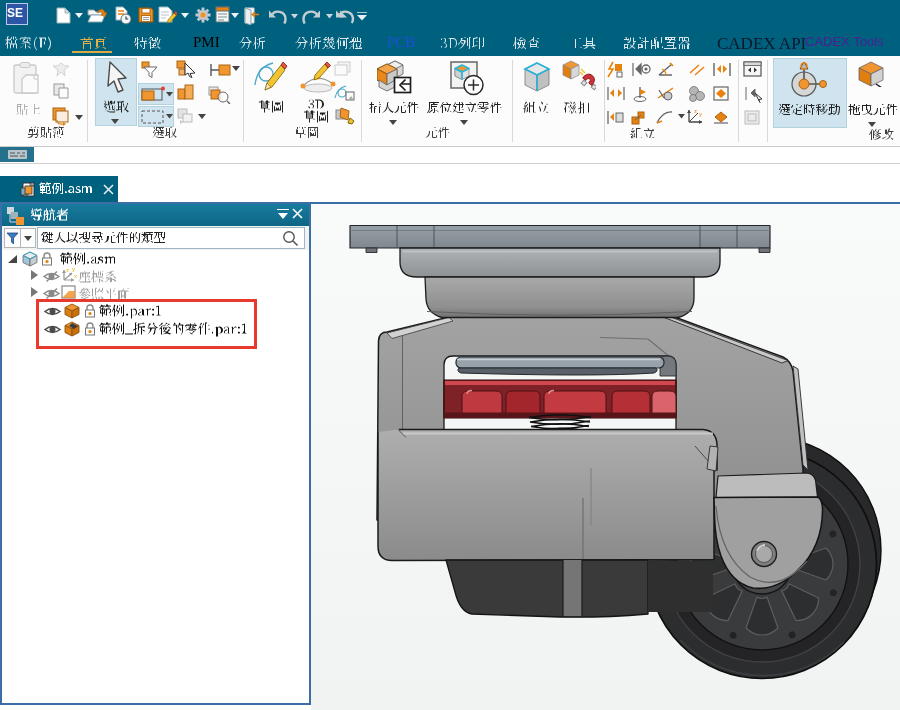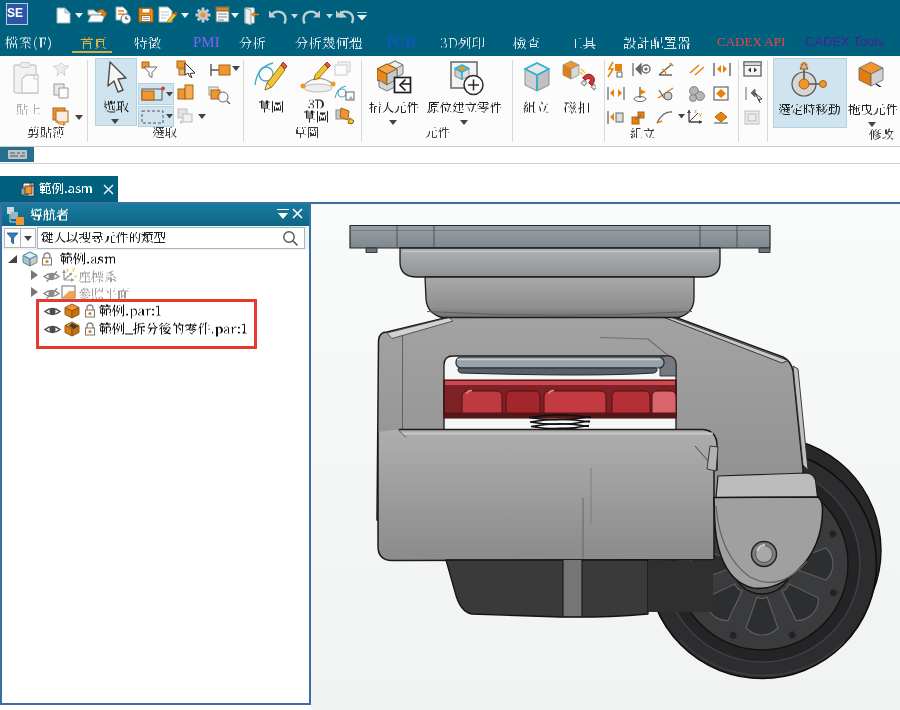--- a/index.html
+++ b/index.html
@@ -92,41 +92,41 @@
 <svg style="position:absolute;left:5px;top:36px;overflow:visible" width="49" height="15">
       <path transform="translate(0,11.4)" fill="#dce6ea" d="M6 -11 6 -11C6 -10 6 -9 6 -9C7 -8 8 -10 6 -11ZM10 -11C10 -10 10 -9 10 -8H9V-10C9 -10 9 -11 9 -11L8 -11V-8H6C6 -9 6 -9 6 -9H5C5 -9 5 -8 5 -8C4 -8 4 -9 4 -9L3 -8H3V-10C4 -10 4 -11 4 -11L2 -11V-8H0L1 -7H2C2 -6 1 -4 0 -2L0 -2C1 -3 2 -4 2 -4V1H2C3 1 3 1 3 1V-6C4 -5 4 -4 4 -4C5 -3 6 -5 3 -6V-7H4C4 -7 4 -7 4 -7C4 -7 5 -7 5 -7C6 -7 6 -8 6 -8H11L11 -7L11 -8L10 -7H7L6 -7V-4H6C6 -4 7 -4 7 -5V-5H10V-4H10C11 -4 11 -5 11 -5V-7C11 -7 12 -7 12 -7L11 -7C12 -7 12 -8 12 -8C12 -8 12 -8 13 -8L12 -9L11 -8H10C10 -9 11 -10 11 -10C12 -10 12 -10 12 -10ZM7 -5V-7H10V-5ZM6 -2H8V-0H6ZM11 -2V-0H9V-2ZM6 -2V-3H8V-2ZM11 -2H9V-3H11ZM5 -4V1H5C6 1 6 1 6 1V0H11V1H11C12 1 12 1 12 1V-3C12 -3 12 -3 12 -4L11 -4L11 -4H6L5 -4ZM19 -2 18 -2C17 -1 16 -0 14 1L14 1C16 0 17 -0 18 -2C19 -1 19 -2 19 -2ZM22 -2 22 -2C23 -1 24 -0 25 1C26 1 26 -1 22 -2ZM25 -8 24 -7H23C23 -8 23 -8 23 -8C24 -8 24 -8 24 -8L22 -8C22 -8 22 -8 22 -7H19L20 -8C20 -8 20 -8 21 -8L19 -9C19 -9 18 -8 18 -7H15L15 -7H18C17 -6 17 -6 17 -6C18 -6 19 -5 20 -5C19 -5 17 -4 15 -4L15 -4C18 -4 20 -4 21 -5C22 -5 23 -4 24 -4C25 -4 26 -5 22 -6C22 -6 23 -6 23 -7H26C26 -7 26 -7 26 -7C26 -8 25 -8 25 -8ZM21 -6C20 -6 19 -6 18 -6C18 -6 19 -7 19 -7H22C22 -6 21 -6 21 -6ZM25 -4 24 -3H21V-4C21 -4 21 -4 21 -4L20 -4V-3H14L15 -3H20V1H20C20 1 21 1 21 1V-3H26C26 -3 26 -3 26 -3C26 -3 25 -4 25 -4ZM16 -10 16 -10C16 -10 15 -9 15 -9C15 -9 14 -8 15 -8C15 -8 15 -8 16 -8C16 -8 16 -8 16 -9H25C24 -9 24 -8 24 -8L24 -8C25 -8 25 -9 26 -9C26 -9 26 -9 26 -9L25 -10L24 -10H21C21 -10 21 -11 19 -11L19 -11C20 -11 20 -10 20 -10L20 -10H16C16 -10 16 -10 16 -10ZM30 -4C30 -6 30 -8 32 -10L32 -11C30 -9 29 -7 29 -4C29 -1 30 1 32 3L32 2C30 0 30 -2 30 -4ZM40 -7H41L41 -10H34V-9L35 -9C35 -8 35 -6 35 -5V-4C35 -3 35 -2 35 -0L34 -0V0H38V-0L37 -0C37 -2 37 -3 37 -5H39L39 -3H40V-6H39L39 -5H37C37 -6 37 -8 37 -9H40ZM45 -4C45 -2 44 0 43 2L43 3C45 1 46 -1 46 -4C46 -7 45 -9 43 -11L43 -10C44 -8 45 -6 45 -4Z"></path>
     </svg>
 <svg style="position:absolute;left:80px;top:35.5px;overflow:visible" width="28" height="16">
       <path transform="translate(0,11.9)" fill="#e3b149" d="M3 -11 3 -11C4 -11 4 -10 4 -9C6 -8 6 -10 3 -11ZM3 -7V1H3C3 1 4 1 4 1V0H10V1H10C10 1 11 1 11 1V-6C11 -6 11 -6 11 -6L10 -7L10 -7H6C7 -7 7 -8 7 -8H13C13 -8 13 -8 13 -9C12 -9 12 -10 12 -10L11 -9H8C9 -9 10 -10 10 -11C10 -11 10 -11 10 -11L9 -11C9 -11 8 -10 8 -9H0L1 -8H6L6 -7H4L3 -7ZM10 -6V-5H4V-6ZM4 -0V-2H10V-0ZM4 -2V-4H10V-2ZM21 -1 21 -1C23 -1 24 0 25 1C26 2 28 -1 21 -1ZM19 -2C18 -1 16 0 14 1L14 1C16 1 18 0 19 -1C20 -1 20 -1 20 -1ZM23 -8V-7H18V-8ZM14 -10 14 -10H20C20 -10 20 -9 19 -9H18L16 -9V-1H17C17 -1 18 -2 18 -2V-2H23V-2H23C24 -2 24 -2 24 -2V-8C24 -8 25 -8 25 -8L24 -9L23 -9H20C20 -9 21 -10 21 -10H26C26 -10 26 -10 26 -10C26 -11 25 -11 25 -11L24 -10ZM18 -6H23V-4H18ZM18 -4H23V-2H18Z"></path>
     </svg>
 <div class="ab" style="left:72px;top:51px;width:40px;height:2px;background:#d8ab45"></div>
 <svg style="position:absolute;left:134px;top:35.5px;overflow:visible" width="28" height="16">
       <path transform="translate(0,11.9)" fill="#dce6ea" d="M6 -4 6 -3C6 -3 7 -2 7 -1C8 -0 9 -2 6 -4ZM12 -5 11 -4H11V-5C11 -5 11 -6 11 -6L10 -6V-4H5L5 -4H10V-0C10 -0 10 0 9 0C9 0 7 -0 7 -0V0C8 0 8 0 9 0C9 1 9 1 9 1C10 1 11 1 11 -0V-4H13C13 -4 13 -4 13 -4C13 -5 12 -5 12 -5ZM12 -10 11 -9H9V-11C10 -11 10 -11 10 -11L8 -11V-9H5L6 -9H8V-7H6L6 -6H12C12 -6 13 -6 13 -7C12 -7 12 -8 12 -8L11 -7H9V-9H13C13 -9 13 -9 13 -9C12 -9 12 -10 12 -10ZM4 -11 3 -11V-8H2C2 -8 2 -9 2 -9C2 -10 3 -10 3 -10L1 -10C1 -8 1 -6 0 -5L1 -5C1 -6 2 -6 2 -8H3V-5C2 -4 1 -4 1 -4L1 -2C2 -3 2 -3 2 -3L3 -4V1H3C4 1 4 1 4 1V-4L6 -6L6 -6L4 -5V-8H6C6 -8 6 -8 6 -8C5 -8 5 -9 5 -9L4 -8H4V-11C4 -11 4 -11 4 -11ZM21 -7 21 -6H18L18 -6H22C22 -6 22 -6 22 -6C22 -6 21 -7 21 -7ZM18 -11 16 -11C16 -10 15 -9 14 -8L14 -8C15 -8 16 -10 17 -10C18 -10 18 -10 18 -11ZM21 -4 21 -3H20V-4C21 -4 21 -4 22 -5C22 -4 22 -4 22 -5L21 -6C20 -5 19 -4 17 -4L18 -4C18 -4 19 -4 19 -4V-3H18L18 -2H19V-1C18 -1 18 -1 17 -1L18 0C18 0 18 0 18 0C20 -0 21 -1 22 -1L22 -1L20 -1V-2H22C22 -2 22 -2 22 -3C22 -3 21 -4 21 -4ZM17 -6 16 -6C17 -7 17 -7 17 -8C18 -8 18 -8 18 -8L18 -8L18 -7L19 -7H21V-7H22C22 -7 22 -7 22 -7V-10C22 -10 22 -10 23 -10L21 -10V-8H20V-11C21 -11 21 -11 21 -11L20 -11V-8H19V-10C19 -10 19 -10 19 -10L18 -10V-8L17 -9C16 -7 15 -5 14 -4L14 -4C15 -4 15 -5 16 -5V1H16C16 1 17 1 17 1V-6C17 -6 17 -6 17 -6ZM25 -11 23 -11C23 -9 22 -7 22 -5L22 -5C22 -6 23 -6 23 -6C23 -5 23 -4 24 -2C23 -1 22 -0 21 1L21 1C22 0 23 -0 24 -1C24 -0 25 0 26 1C26 1 26 0 27 0L27 0C26 -0 25 -1 24 -2C25 -4 26 -6 26 -8H26C26 -8 27 -8 27 -8C26 -9 26 -9 26 -9L25 -8H24C24 -9 24 -10 24 -11C24 -11 25 -11 25 -11ZM24 -3C24 -4 23 -6 23 -7C23 -7 23 -8 24 -8H25C25 -6 24 -4 24 -3Z"></path>
     </svg>
-<div class="ab" style="left:193px;top:34px;color:#8b5cf6;font-family:'Liberation Serif',serif;font-size:15px">PMI</div>
+<div class="ab" style="left:193px;top:34px;color:#000000;font-family:'Liberation Serif',serif;font-size:15px">PMI</div>
 <svg style="position:absolute;left:239px;top:35.5px;overflow:visible" width="28" height="16">
       <path transform="translate(0,11.9)" fill="#dce6ea" d="M6 -10 4 -11C4 -9 2 -6 0 -5L1 -5C3 -6 4 -8 5 -10C6 -10 6 -10 6 -10ZM8 -11H7L7 -10H8C9 -8 10 -6 12 -5C12 -6 13 -6 13 -6L13 -6C11 -7 9 -9 9 -10C9 -10 10 -10 10 -10L8 -11ZM6 -6H3L3 -5H5C5 -4 4 -1 1 1L1 1C5 -1 6 -3 6 -5H10C9 -3 9 -1 9 -0C8 -0 8 -0 8 -0C8 -0 7 -0 6 -0V-0C7 -0 7 0 8 0C8 0 8 1 8 1C8 1 9 1 9 0C10 -0 10 -2 11 -5C11 -5 11 -5 11 -6L10 -6L9 -6ZM16 -11V-8H14L14 -8H16C16 -6 15 -4 14 -2L14 -2C15 -3 16 -4 16 -5V1H16C17 1 17 1 17 1V-6C18 -6 18 -5 18 -4C19 -3 20 -5 17 -6V-8H19C19 -8 20 -8 20 -8C19 -8 18 -9 18 -9L18 -8H17V-11C18 -11 18 -11 18 -11ZM25 -11C24 -11 22 -10 21 -10L20 -10V-6C20 -4 20 -1 18 1L18 1C21 -1 21 -4 21 -6V-6H23V1H24C24 1 24 1 24 1V-6H26C26 -6 26 -6 26 -6C26 -7 25 -8 25 -8L25 -7H21V-9C22 -10 24 -10 25 -10C26 -10 26 -10 26 -10Z"></path>
     </svg>
 <svg style="position:absolute;left:295px;top:35.5px;overflow:visible" width="68" height="16">
       <path transform="translate(0,11.9)" fill="#dce6ea" d="M6 -10 4 -11C4 -9 2 -6 0 -5L1 -5C3 -6 4 -8 5 -10C6 -10 6 -10 6 -10ZM8 -11H7L7 -10H8C9 -8 10 -6 12 -5C12 -6 13 -6 13 -6L13 -6C11 -7 9 -9 9 -10C9 -10 10 -10 10 -10L8 -11ZM6 -6H3L3 -5H5C5 -4 4 -1 1 1L1 1C5 -1 6 -3 6 -5H10C9 -3 9 -1 9 -0C8 -0 8 -0 8 -0C8 -0 7 -0 6 -0V-0C7 -0 7 0 8 0C8 0 8 1 8 1C8 1 9 1 9 0C10 -0 10 -2 11 -5C11 -5 11 -5 11 -6L10 -6L9 -6ZM16 -11V-8H14L14 -8H16C16 -6 15 -4 14 -2L14 -2C15 -3 16 -4 16 -5V1H16C17 1 17 1 17 1V-6C18 -6 18 -5 18 -4C19 -3 20 -5 17 -6V-8H19C19 -8 20 -8 20 -8C19 -8 18 -9 18 -9L18 -8H17V-11C18 -11 18 -11 18 -11ZM25 -11C24 -11 22 -10 21 -10L20 -10V-6C20 -4 20 -1 18 1L18 1C21 -1 21 -4 21 -6V-6H23V1H24C24 1 24 1 24 1V-6H26C26 -6 26 -6 26 -6C26 -7 25 -8 25 -8L25 -7H21V-9C22 -10 24 -10 25 -10C26 -10 26 -10 26 -10ZM36 -6 36 -5C36 -5 37 -5 37 -4C38 -4 38 -5 36 -6ZM38 -8 38 -8C38 -7 38 -7 38 -6L36 -6C37 -7 38 -8 39 -9C39 -9 39 -9 39 -9L38 -10C38 -10 38 -9 37 -9L35 -8C36 -9 37 -10 38 -10C38 -10 38 -10 38 -11L37 -11C36 -11 36 -9 35 -9C35 -9 34 -8 34 -8L35 -7C35 -8 35 -8 35 -8L37 -8C36 -7 36 -7 35 -6C35 -6 35 -6 35 -6L35 -5C35 -5 35 -5 35 -5C37 -6 38 -6 38 -6C38 -6 39 -6 39 -5C39 -5 40 -6 38 -8ZM32 -7 32 -7C32 -7 32 -7 32 -6L29 -6C30 -7 32 -8 33 -9C33 -9 33 -9 33 -9L32 -10C32 -9 32 -9 31 -9L29 -9C30 -9 31 -10 31 -10C32 -10 32 -11 32 -11L31 -11C30 -11 29 -9 29 -9C28 -9 28 -9 28 -9L29 -8C29 -8 29 -8 29 -8C30 -8 30 -8 31 -8C30 -8 29 -7 29 -6C28 -6 28 -6 28 -6L29 -5C29 -5 29 -5 29 -5C30 -6 31 -6 32 -6C32 -6 32 -5 32 -5C33 -4 34 -6 32 -7ZM38 -5 38 -4H35C34 -6 34 -8 34 -11C34 -11 35 -11 35 -11L33 -11C33 -9 33 -6 34 -4H28L28 -4H30C30 -2 30 -1 27 1L28 1C30 0 30 -1 31 -2C31 -2 32 -1 32 -1C33 -0 34 -2 31 -3C31 -3 31 -4 31 -4H34C34 -3 35 -2 35 -1C34 -0 33 0 31 1L31 1C33 1 34 0 36 -1C36 -0 37 0 38 1C39 1 40 1 40 1C40 1 40 0 39 -0L40 -2L39 -2C39 -2 39 -1 39 -0C39 -0 38 -0 38 -0C38 -1 37 -1 37 -1C37 -2 38 -2 38 -3C38 -3 39 -3 39 -3L37 -4C37 -3 37 -2 36 -2C36 -2 35 -3 35 -4H39C40 -4 40 -4 40 -4C39 -4 38 -5 38 -5ZM45 -10 45 -9H51V-0C51 -0 51 -0 51 -0C50 -0 49 -0 49 -0V-0C50 0 50 0 50 0C50 0 50 1 50 1C52 1 52 0 52 -0V-9H53C54 -9 54 -10 54 -10C53 -10 52 -11 52 -11L52 -10ZM45 -7V-2H46C46 -2 46 -2 46 -2V-3H48V-2H49C49 -2 49 -2 50 -2V-7C50 -7 50 -7 50 -7L49 -8L48 -7H46L45 -8ZM46 -3V-7H48V-3ZM44 -11C43 -9 42 -6 41 -4L41 -4C42 -5 42 -6 43 -6V1H43C43 1 44 1 44 1V-7C44 -7 44 -7 44 -7L44 -8C44 -9 44 -10 45 -11C45 -11 45 -11 45 -11ZM65 -2 64 -2C64 -1 64 -0 64 0H62C63 -0 63 -1 62 -2C62 -2 62 -2 62 -2V-2H65ZM66 -1 65 0H64C64 -0 65 -1 65 -1C65 -1 66 -1 66 -1L65 -2C65 -2 66 -2 66 -2V-4C66 -4 66 -4 66 -4L65 -5L65 -4H62L61 -5V-1H61C61 -1 61 -1 61 -1C62 -1 62 -0 62 0C62 0 62 0 62 0H60L60 1H67C67 1 67 0 67 0C67 -0 66 -1 66 -1ZM62 -2V-4H65V-2ZM56 -11V-7H56C55 -7 55 -7 55 -7H55C55 -7 55 -6 55 -6C54 -6 54 -6 54 -5C55 -5 55 -5 55 -5C56 -6 56 -6 56 -6H59L59 -6L59 -6L58 -5H57L56 -6V-3C56 -2 56 -0 54 1L55 1C56 0 56 -1 56 -2L57 -1C57 -1 57 -1 57 -1L58 -2V-0C58 -0 58 0 58 0C58 0 57 -0 57 -0V0C57 0 58 0 58 0C58 1 58 1 58 1C59 1 59 1 59 -0V-5C60 -5 60 -5 60 -5L59 -6L59 -6C60 -6 60 -6 60 -6C60 -6 60 -6 60 -6V-6H61C61 -6 61 -6 61 -6V-6H65V-6H65L66 -6L65 -5H60L60 -5H67C67 -5 67 -5 67 -5C67 -6 66 -6 66 -6C66 -6 66 -6 66 -6V-10C66 -10 67 -10 67 -10L66 -10L65 -10H64V-11C65 -11 65 -11 65 -11L64 -11V-10H63V-11C63 -11 63 -11 63 -11L62 -11V-10H62L60 -10V-7L60 -7L59 -7V-10C60 -10 60 -10 60 -10L59 -11L58 -10H57ZM64 -7H63V-8H64ZM64 -7V-8H65V-7ZM64 -10V-8H63V-10ZM64 -10H65V-8H64ZM62 -7H61V-8H62ZM62 -10V-8H61V-10ZM56 -5H58V-3C58 -2 57 -2 56 -2C56 -2 56 -3 56 -3V-4C57 -4 58 -3 58 -3C59 -3 59 -4 56 -4ZM57 -9V-7H56V-10H58V-9H58ZM58 -7V-8H58V-7Z"></path>
     </svg>
 <div class="ab" style="left:387px;top:34px;color:#1d4ed8;font-family:'Liberation Serif',serif;font-size:15px">PCB</div>
 <svg style="position:absolute;left:440px;top:35.5px;overflow:visible" width="46" height="16">
       <path transform="translate(0,11.9)" fill="#dce6ea" d="M4 0C6 0 7 -1 7 -2C7 -4 6 -5 4 -5C6 -6 6 -6 6 -8C6 -9 6 -10 4 -10C2 -10 1 -10 1 -8C1 -8 1 -8 2 -8C2 -8 2 -8 2 -8L2 -10C3 -10 3 -10 3 -10C4 -10 5 -9 5 -8C5 -6 4 -5 3 -5H2V-5H3C5 -5 6 -4 6 -3C6 -1 5 -0 3 -0C3 -0 2 -0 2 -0L2 -2C2 -2 2 -2 1 -2C1 -2 1 -2 1 -2C1 -0 2 0 4 0ZM8 -10 10 -9C10 -8 10 -7 10 -5V-5C10 -3 10 -2 10 -0L8 -0V0H12C15 0 17 -2 17 -5C17 -8 16 -10 12 -10H8ZM11 -0C11 -2 11 -3 11 -5V-5C11 -7 11 -8 11 -9H12C15 -9 16 -8 16 -5C16 -2 15 -0 12 -0ZM27 -10V-2H27C27 -2 28 -2 28 -2V-10C28 -10 28 -10 28 -10ZM29 -11V-0C29 -0 29 -0 29 -0C29 -0 27 -0 27 -0V-0C28 0 28 0 28 0C29 0 29 1 29 1C30 1 30 0 30 -0V-10C31 -11 31 -11 31 -11ZM19 -10 19 -10H21C21 -8 20 -5 18 -4L19 -3C19 -4 20 -5 21 -6C21 -5 22 -4 22 -4C23 -3 24 -5 21 -6C21 -6 21 -7 22 -7H24C24 -4 22 -1 19 1L19 1C23 -0 25 -4 26 -7C26 -7 26 -7 26 -7L25 -8L24 -8H22C22 -8 22 -9 23 -10H26C26 -10 26 -10 26 -10C26 -10 25 -11 25 -11L24 -10ZM37 -7 36 -6H34V-9C35 -9 37 -10 38 -10C38 -10 38 -10 38 -10L37 -11C36 -11 35 -10 34 -10L33 -10V-2L32 -2L33 -0C33 -1 33 -1 33 -1C35 -2 37 -2 38 -3L38 -3C37 -3 35 -3 34 -2V-6H38C38 -6 38 -6 38 -6C38 -6 37 -7 37 -7ZM39 -11V1H39C40 1 40 1 40 1V-10H43V-3C43 -2 43 -2 42 -2C42 -2 41 -2 41 -2V-2C42 -2 42 -2 42 -2C42 -2 42 -1 42 -1C44 -1 44 -2 44 -2V-9C44 -9 44 -10 44 -10L43 -11L43 -10H40Z"></path>
     </svg>
 <svg style="position:absolute;left:513px;top:35.5px;overflow:visible" width="28" height="16">
       <path transform="translate(0,11.9)" fill="#dce6ea" d="M6 -8 6 -7H10C11 -7 11 -7 11 -7C10 -8 10 -8 10 -8L9 -8ZM9 -11C10 -9 11 -8 12 -7C12 -7 13 -8 13 -8L13 -8C12 -8 10 -10 9 -11C9 -11 9 -11 9 -11L8 -11C7 -10 6 -8 4 -7L4 -7C6 -8 8 -9 9 -11ZM2 -11V-8H0L1 -8H2C2 -6 1 -4 0 -2L1 -2C1 -3 2 -4 2 -5V1H2C3 1 3 1 3 1V-6C4 -5 4 -5 4 -4C5 -3 6 -5 3 -6V-8H5C5 -8 5 -8 5 -8C5 -8 4 -9 4 -9L4 -8H3V-11C4 -11 4 -11 4 -11ZM5 -6V-3H5C6 -3 6 -3 6 -3V-3H7V-3H8C8 -3 8 -3 8 -3V-6C8 -6 9 -6 9 -6L8 -7L7 -6H6L5 -6ZM6 -4V-6H7V-4ZM9 -6V-3H9C10 -3 10 -3 10 -3V-3H11V-3H12C12 -3 12 -3 12 -3V-6C12 -6 13 -6 13 -6L12 -7L11 -6H10L9 -6ZM10 -4V-6H11V-4ZM6 -3C6 -2 5 -0 4 1L4 1C5 1 6 -0 7 -1C7 -1 7 -0 8 0C8 1 9 -1 7 -1C7 -2 7 -2 7 -2C8 -2 8 -2 8 -2ZM10 -3C10 -2 9 0 8 1L8 1C9 1 10 -0 10 -1C11 -0 12 0 12 1C13 2 14 -0 11 -1C11 -2 11 -2 11 -2C12 -2 12 -2 12 -2ZM25 -1 24 0H14L14 0H26C26 0 26 0 26 0C26 -0 25 -1 25 -1ZM25 -10 24 -9H21V-11C21 -11 21 -11 21 -11L20 -11V-9H14L15 -9H19C18 -8 16 -6 14 -5L14 -5C16 -6 18 -7 20 -8V-6H20C20 -6 21 -6 21 -6V-8C22 -8 24 -6 25 -5C26 -5 26 -8 21 -8V-9H26C26 -9 26 -9 26 -9C26 -10 25 -10 25 -10ZM23 -5V-4H18V-5ZM18 -1V-1H23V-1H23C23 -1 24 -1 24 -1V-5C24 -5 24 -5 24 -5L23 -6L23 -5H18L17 -6V-0H17C17 -0 18 -1 18 -1ZM18 -2V-3H23V-2Z"></path>
     </svg>
 <svg style="position:absolute;left:569px;top:35.5px;overflow:visible" width="28" height="16">
       <path transform="translate(0,11.9)" fill="#dce6ea" d="M0 -0 1 -0H13C13 -0 13 -0 13 -0C12 -1 12 -1 12 -1L11 -0H7V-9H12C12 -9 12 -9 12 -9C12 -10 11 -10 11 -10L10 -9H1L2 -9H6V-0ZM21 -2 21 -2C23 -1 24 0 25 1C26 2 28 -1 21 -2ZM18 -2C17 -1 16 0 14 1L14 1C16 1 18 -0 19 -1C19 -1 20 -1 20 -1ZM18 -8H23V-7H18ZM18 -8V-10H23V-8ZM17 -10V-3H14L14 -2H26C26 -2 26 -2 27 -2C26 -3 25 -4 25 -4L24 -3H24V-10C24 -10 24 -10 24 -10L23 -11L23 -10H18L17 -11ZM18 -6H23V-5H18ZM18 -4H23V-3H18Z"></path>
     </svg>
 <svg style="position:absolute;left:623px;top:35.5px;overflow:visible" width="68" height="16">
       <path transform="translate(0,11.9)" fill="#dce6ea" d="M2 -11 2 -11C2 -11 3 -10 3 -9C4 -9 5 -11 2 -11ZM5 -10 5 -9H1L1 -8H6C6 -8 6 -9 6 -9C6 -9 5 -10 5 -10ZM5 -6 4 -5H1L1 -5H5C6 -5 6 -5 6 -5C5 -6 5 -6 5 -6ZM5 -8 4 -7H1L1 -7H5C6 -7 6 -7 6 -7C5 -7 5 -8 5 -8ZM7 -11V-9C7 -8 7 -7 5 -6L6 -5C8 -6 8 -8 8 -9V-10H10V-7C10 -6 10 -6 11 -6H11C13 -6 13 -6 13 -7C13 -7 13 -7 12 -7L12 -7H12C12 -7 12 -7 12 -7C12 -7 12 -7 12 -7C12 -7 12 -7 11 -7H11C11 -7 11 -7 11 -7V-10C11 -10 11 -10 11 -10L10 -11L10 -10H8L7 -11ZM8 -1C7 -0 6 0 4 1L5 1C6 1 8 -0 9 -1C10 -0 11 0 12 1C12 0 12 0 13 0L13 -0C12 -0 10 -1 10 -2C10 -2 11 -3 12 -5C12 -5 12 -5 12 -5L11 -6L10 -5H6L6 -5H7C7 -3 8 -2 8 -1ZM9 -2C8 -3 7 -4 7 -5H10C10 -4 10 -3 9 -2ZM4 -1H2V-3H4ZM2 1V-0H4V1H4C5 1 5 0 5 0V-3C6 -3 6 -3 6 -3L5 -4L4 -4H2L1 -4V1H1C2 1 2 1 2 1ZM16 -11 16 -11C16 -11 17 -10 17 -9C18 -8 19 -11 16 -11ZM20 -10 19 -9H14L14 -9H20C20 -9 21 -9 21 -9C20 -9 20 -10 20 -10ZM19 -6 18 -5H15L15 -5H20C20 -5 20 -5 20 -5C20 -6 19 -6 19 -6ZM19 -8 18 -7H15L15 -7H20C20 -7 20 -7 20 -7C20 -7 19 -8 19 -8ZM24 -11 22 -11V-7H20L20 -6H22V1H22C23 1 23 1 23 1V-6H26C26 -6 26 -6 26 -6C26 -7 25 -7 25 -7L24 -7H23V-11C24 -11 24 -11 24 -11ZM18 -1H16V-3H18ZM16 1V-0H18V0H19C19 0 19 0 20 0V-3C20 -3 20 -3 20 -3L19 -4L18 -4H16L15 -4V1H15C15 1 16 1 16 1ZM32 -3 31 -3H29L29 -2H32C32 -2 32 -2 32 -2C32 -3 32 -3 32 -3ZM30 -8V-10H31V-8ZM33 -11 32 -10H28L28 -10H30V-8H29L28 -8V1H28C29 1 29 1 29 1V-0H32V1H33C33 1 33 0 33 0V-8C34 -8 34 -8 34 -8L33 -9L32 -8H32V-10H34C34 -10 34 -10 34 -10C34 -11 33 -11 33 -11ZM30 -7V-8H31V-5C31 -4 31 -4 32 -4H32C32 -4 32 -4 32 -4V-0H29V-8H30V-7C30 -6 30 -5 29 -4L29 -4C30 -4 30 -6 30 -7ZM32 -8H32V-5L32 -5C32 -5 32 -5 32 -5C32 -5 32 -5 32 -5H32C32 -5 32 -5 32 -5ZM34 -7V-1C34 0 35 0 36 0H37C40 0 40 0 40 -0C40 -0 40 -0 40 -1L40 -2H40C39 -2 39 -1 39 -1C39 -0 39 -0 39 -0C38 -0 38 -0 37 -0H36C36 -0 36 -1 36 -1V-6H38V-5H38C39 -5 39 -5 39 -5V-10C39 -10 40 -10 40 -10L38 -11L38 -10H34L34 -10H38V-6H36L34 -7ZM44 -8V-8H51V-8H51C52 -8 52 -8 52 -8L51 -7H48L48 -8C48 -8 48 -8 48 -8L47 -8L46 -7H41L41 -7H46L46 -6H45L44 -6V0H41L41 1H53C53 1 54 0 54 0C53 -0 52 -1 52 -1L52 0H51V-5C52 -5 52 -5 52 -6L50 -6L50 -6H47L47 -7H53C53 -7 53 -7 53 -7C53 -7 52 -8 52 -8C52 -8 52 -8 52 -8V-10C52 -10 53 -10 53 -10L52 -11L51 -11H44L42 -11V-8H43C43 -8 44 -8 44 -8ZM44 0V-1H50V0ZM44 -1V-2H50V-1ZM44 -3V-4H50V-3ZM44 -4V-5H50V-4ZM48 -10V-9H46V-10ZM49 -10H51V-9H49ZM45 -10V-9H44V-10ZM57 -7V-8H59V-7H59C59 -7 60 -7 60 -7C60 -7 59 -6 59 -6H55L55 -6H59C58 -4 56 -3 54 -3L55 -3C55 -3 56 -3 56 -3V1H56C56 1 57 1 57 1V0H59V1H59C60 1 60 1 60 0V-3C60 -3 60 -3 61 -3L59 -4L59 -3H57L57 -3C58 -4 59 -5 60 -6H62C64 -5 65 -4 66 -3C67 -3 68 -4 63 -6H66C67 -6 67 -6 67 -6C66 -6 66 -7 66 -7L65 -6H60C61 -6 61 -6 61 -7C61 -7 61 -7 62 -7L60 -8V-10C60 -10 60 -10 61 -10L60 -11L59 -11H57L56 -11V-7H56C56 -7 57 -7 57 -7ZM62 -8 62 -7V-8H65V-7H65C65 -7 66 -7 66 -7V-10C66 -10 66 -10 66 -10L65 -11L64 -11H62L61 -11V-7H62C62 -7 62 -7 62 -7C63 -7 64 -6 64 -6C65 -6 65 -7 62 -8ZM62 1V0H64V1H65C65 1 66 1 66 1V-3C66 -3 66 -3 66 -3L65 -4L64 -3H62L61 -4V1H62C62 1 62 1 62 1ZM64 -3V-0H62V-3ZM59 -3V-0H57V-3ZM65 -10V-8H62V-10ZM59 -10V-8H57V-10Z"></path>
     </svg>
-<div class="ab" style="left:717px;top:34px;color:#ef4444;font-family:'Liberation Serif',serif;font-size:13px">CADEX API</div>
+<div class="ab" style="left:717px;top:34px;color:#0f172a;font-family:'Liberation Serif',serif;font-size:17px">CADEX API</div>
 <div class="ab" style="left:805px;top:34px;color:#4c1d95;font-family:Liberation Sans, sans-serif;font-size:13px">CADEX Tools</div>
 <div class="ab" style="left:0;top:56px;width:900px;height:90px;background:#fcfcfc;border-bottom:1px solid #cdcdcd"></div>
 <div class="sep" style="left:87px"></div>
 <div class="sep" style="left:243px"></div>
 <div class="sep" style="left:361px"></div>
 <div class="sep" style="left:512px"></div>
 <div class="sep" style="left:604px"></div>
 <div class="sep" style="left:738px"></div>
 <div class="sep" style="left:767px"></div>
 <svg class="ab" style="left:12px;top:61px" width="34" height="36">

